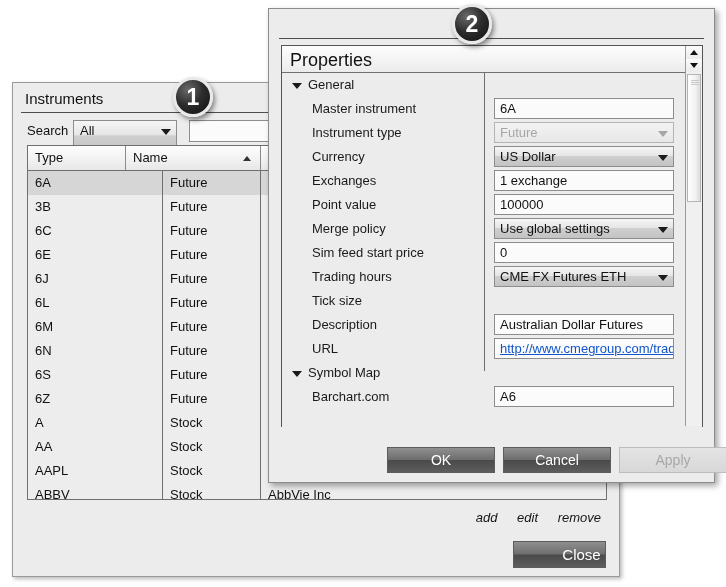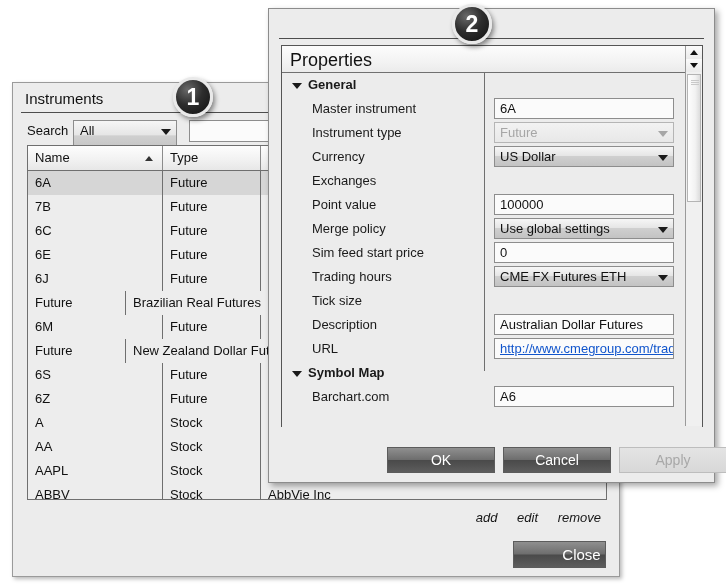--- a/index.html
+++ b/index.html
@@ -280,21 +280,21 @@
   .prop-label {
     position: absolute;
     left: 30px;
     top: 4px;
     font-size: 13px;
     color: #1a1a1a;
     white-space: nowrap;
   }
   .prop-row.group .prop-label {
     left: 26px;
-    font-weight: bold;
+    font-weight: normal;
   }
   .grp-arrow {
     position: absolute;
     left: 10px;
     top: 10px;
     width: 0; height: 0;
     border-left: 5px solid transparent;
     border-right: 5px solid transparent;
     border-top: 6px solid #1a1a1a;
   }
@@ -459,67 +459,69 @@
       <div class="combo" id="search-combo">
         <span>All</span>
         <span class="arrow"></span>
       </div>
 
       <input id="search-input" type="text" placeholder="" style="">
     </div>
 
     <div id="instr-table">
       <div id="instr-head">
+        <div class="th c-type">
+          <span>Type</span>
+        </div>
         <div class="th c-name">
           <span>Name</span>
           <span class="sort-asc"></span>
-        </div>
-        <div class="th c-type">
-          <span>Type</span>
         </div>
         <div class="th c-desc">
           <span>Description</span>
         </div>
       </div>
       <div id="instr-body">
           <div class="tr selected">
             <div class="td c-name">6A</div>
             <div class="td c-type">Future</div>
             <div class="td c-desc">Australian Dollar Futures</div>
           </div>
           <div class="tr">
-            <div class="td c-name">7B</div>
+            <div class="td c-name">3B</div>
             <div class="td c-type">Future</div>
             <div class="td c-desc">British Pound Futures</div>
           </div>
           <div class="tr">
             <div class="td c-name">6C</div>
             <div class="td c-type">Future</div>
             <div class="td c-desc">Canadian Dollar Futures</div>
           </div>
           <div class="tr">
             <div class="td c-name">6E</div>
             <div class="td c-type">Future</div>
             <div class="td c-desc">Euro FX Futures</div>
           </div>
           <div class="tr">
             <div class="td c-name">6J</div>
             <div class="td c-type">Future</div>
             <div class="td c-desc">Japanese Yen Futures</div>
           </div>
           <div class="tr">
+            <div class="td c-name">6L</div>
             <div class="td c-type">Future</div>
             <div class="td c-desc">Brazilian Real Futures</div>
           </div>
           <div class="tr">
             <div class="td c-name">6M</div>
             <div class="td c-type">Future</div>
             <div class="td c-desc">Mexican Peso Futures</div>
           </div>
           <div class="tr">
+            <div class="td c-name">6N</div>
             <div class="td c-type">Future</div>
             <div class="td c-desc">New Zealand Dollar Futures</div>
           </div>
           <div class="tr">
             <div class="td c-name">6S</div>
             <div class="td c-type">Future</div>
             <div class="td c-desc">Swiss Franc Futures</div>
           </div>
           <div class="tr">
             <div class="td c-name">6Z</div>
@@ -580,20 +582,21 @@
             <div class="prop-row">
               <span class="prop-label">Instrument type</span>
               <div class="prop-field select disabled"><span>Future</span><span class="arrow"></span></div>
             </div>
             <div class="prop-row">
               <span class="prop-label">Currency</span>
               <div class="prop-field select"><span>US Dollar</span><span class="arrow"></span></div>
             </div>
             <div class="prop-row">
               <span class="prop-label">Exchanges</span>
+              <div class="prop-field"><span>1 exchange</span></div>
             </div>
             <div class="prop-row">
               <span class="prop-label">Point value</span>
               <div class="prop-field"><span>100000</span></div>
             </div>
             <div class="prop-row">
               <span class="prop-label">Merge policy</span>
               <div class="prop-field select"><span>Use global settings</span><span class="arrow"></span></div>
             </div>
             <div class="prop-row">

